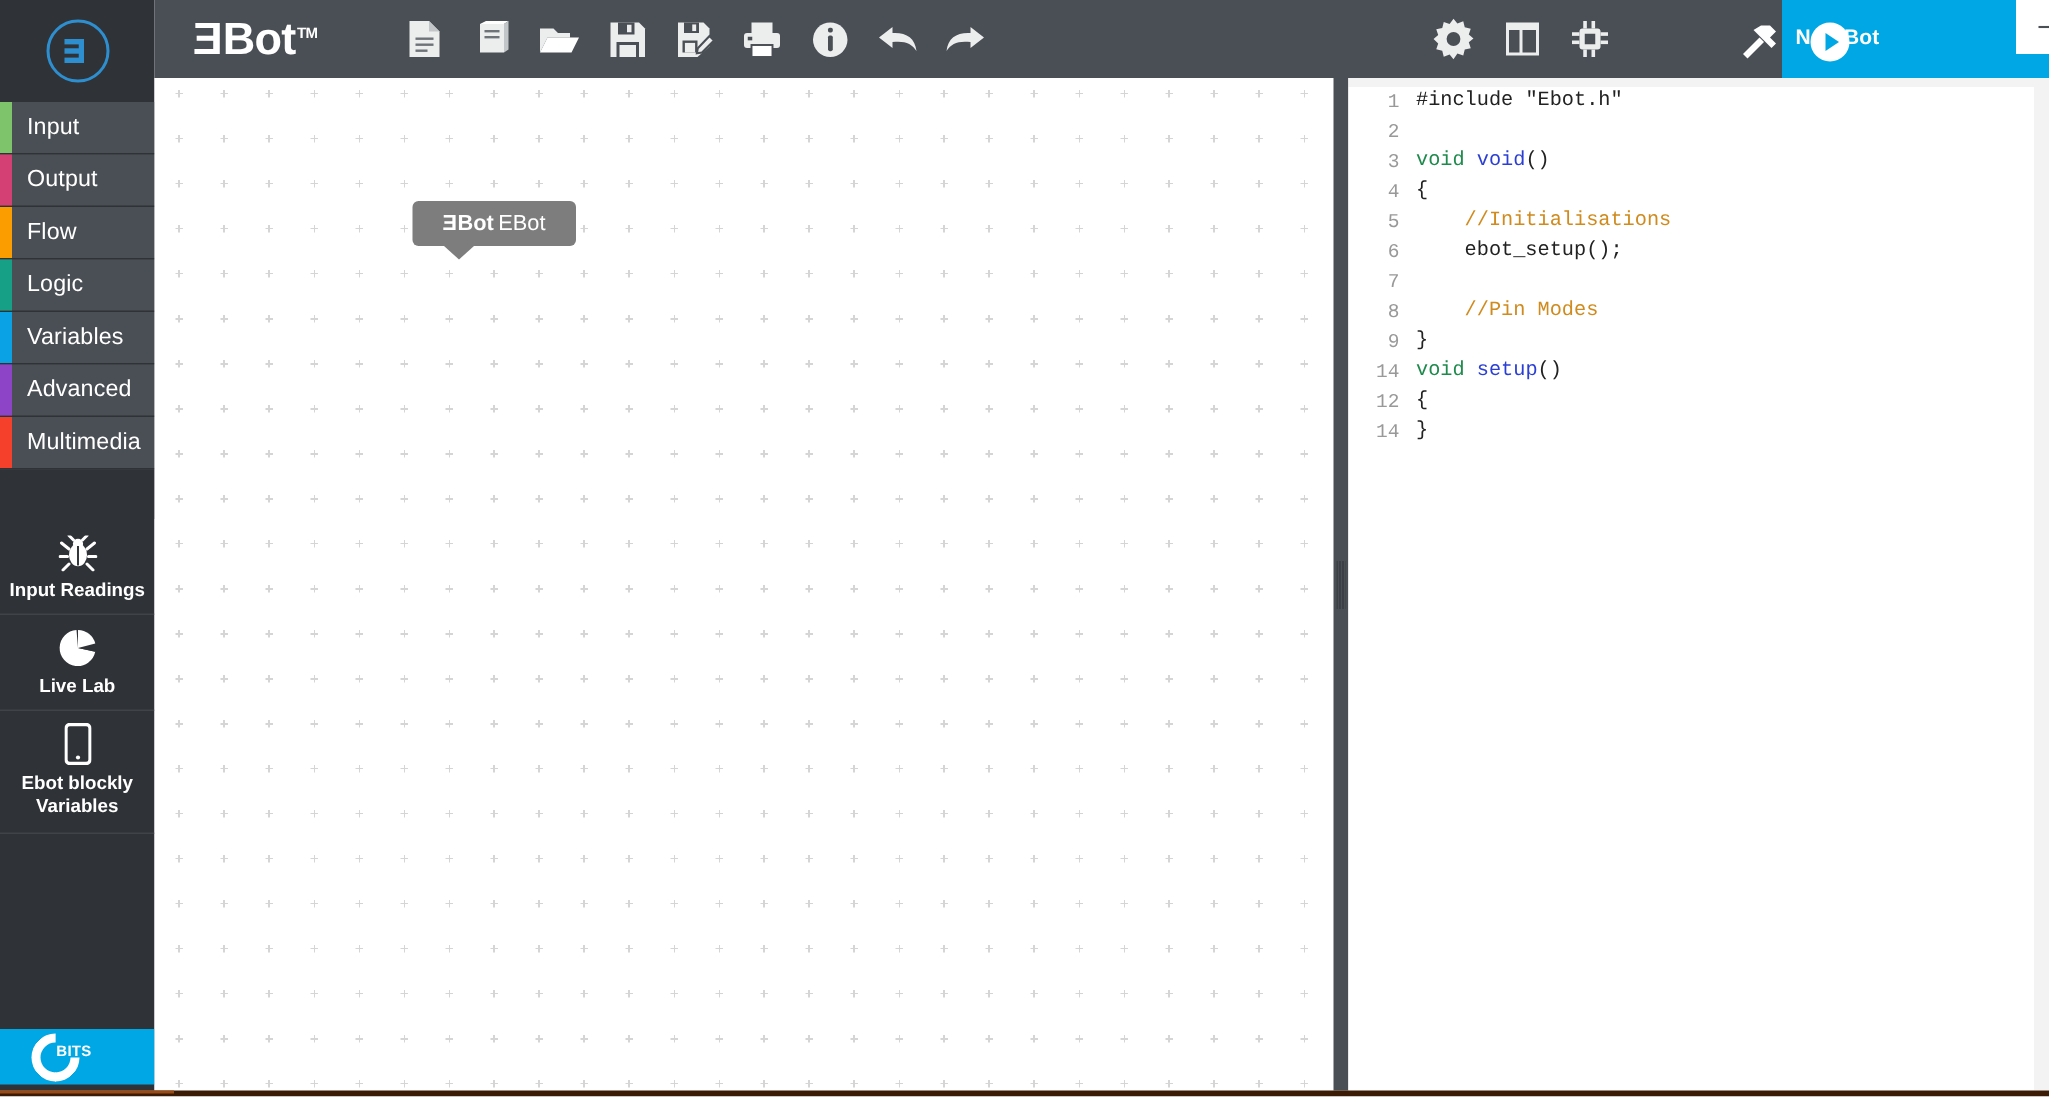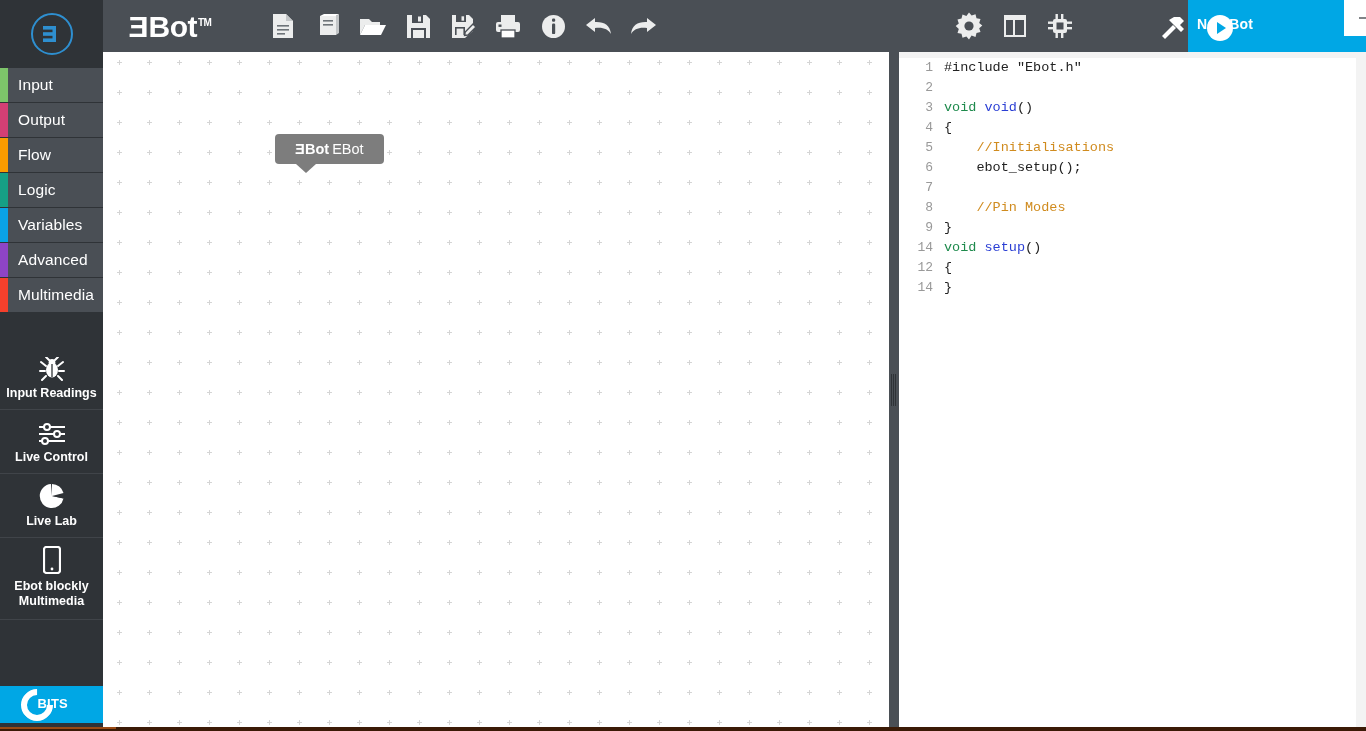--- a/index.html
+++ b/index.html
@@ -56,21 +56,21 @@
     background: #00a7e5; display: flex; align-items: center; justify-content: center;
   }
   #bits-bar .bits-inner { position: relative; width: 62px; height: 32px; }
   .bits-c {
     position: absolute; left: 0; top: 0; width: 32px; height: 32px;
     border-radius: 50%; border: 6px solid #ffffff; border-right-color: transparent;
     transform: rotate(-45deg);
   }
   .bits-txt {
     position: absolute; left: 17px; top: 7px; color: #ffffff;
-    font-size: 13px; font-weight: bold; letter-spacing: .2px;
+    font-size: 10px; font-weight: bold; letter-spacing: .2px;
   }
 
   
   #header {
     position: absolute; left: 103px; top: 0; width: 1263px; height: 52px;
     background: #4a4f55;
   }
   #wordmark {
     position: absolute; left: 26px; top: 8px; height: 34px;
     display: flex; align-items: center;
@@ -254,51 +254,36 @@
               </g>
               <g stroke="#2f3337" stroke-width="1.3">
                 <path d="M13 7 L13 20"></path>
               </g>
             </svg>
           </div>
           <div class="ti-label">Input Readings</div>
         </div>
         <div class="tool-item">
           <div class="ti-icon">
-            <svg width="28" height="22" viewBox="0 0 28 22">
-              <g stroke="#fff" stroke-width="2">
-                <path d="M1 4 H27"></path>
-                <path d="M1 11 H27"></path>
-                <path d="M1 18 H27"></path>
-              </g>
-              <circle cx="9" cy="4" r="3" fill="#2f3337" stroke="#fff" stroke-width="2"></circle>
-              <circle cx="19" cy="11" r="3" fill="#2f3337" stroke="#fff" stroke-width="2"></circle>
-              <circle cx="7" cy="18" r="3" fill="#2f3337" stroke="#fff" stroke-width="2"></circle>
-            </svg>
-          </div>
-          <div class="ti-label">Live Control</div>
-        </div>
-        <div class="tool-item">
-          <div class="ti-icon">
             <svg width="26" height="26" viewBox="0 0 26 26">
               <path d="M13 13 L13 1 A12 12 0 0 1 24.5 10 Z" fill="#fff"></path>
               <path d="M13 13 L24.5 15.5 A12 12 0 1 1 12 1.05 Z" fill="#fff"></path>
               <path d="M13 13 L25 13 A12 12 0 0 1 24.5 15.5 Z" fill="#2f3337"></path>
             </svg>
           </div>
           <div class="ti-label">Live Lab</div>
         </div>
         <div class="tool-item" id="tool-phone">
           <div class="ti-icon">
             <svg width="18" height="28" viewBox="0 0 18 28">
               <rect x="1" y="1" width="16" height="26" rx="2.5" fill="none" stroke="#fff" stroke-width="2.2"></rect>
               <circle cx="9" cy="23" r="1.4" fill="#fff"></circle>
             </svg>
           </div>
-          <div class="ti-label">Ebot blockly Multimedia</div>
+          <div class="ti-label">Ebot blockly Variables</div>
         </div>
       </div>
 
     <div id="bits-bar">
       <div class="bits-inner">
         <div class="bits-c"></div>
         <div class="bits-txt">BITS</div>
       </div>
     </div>
   </div>

